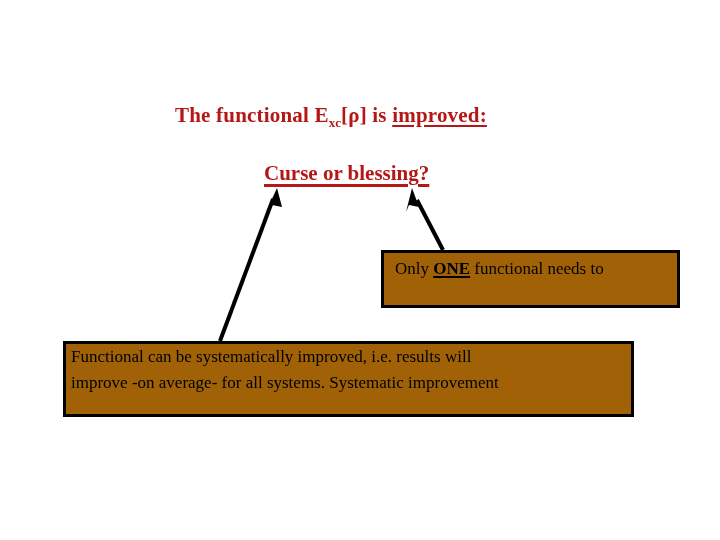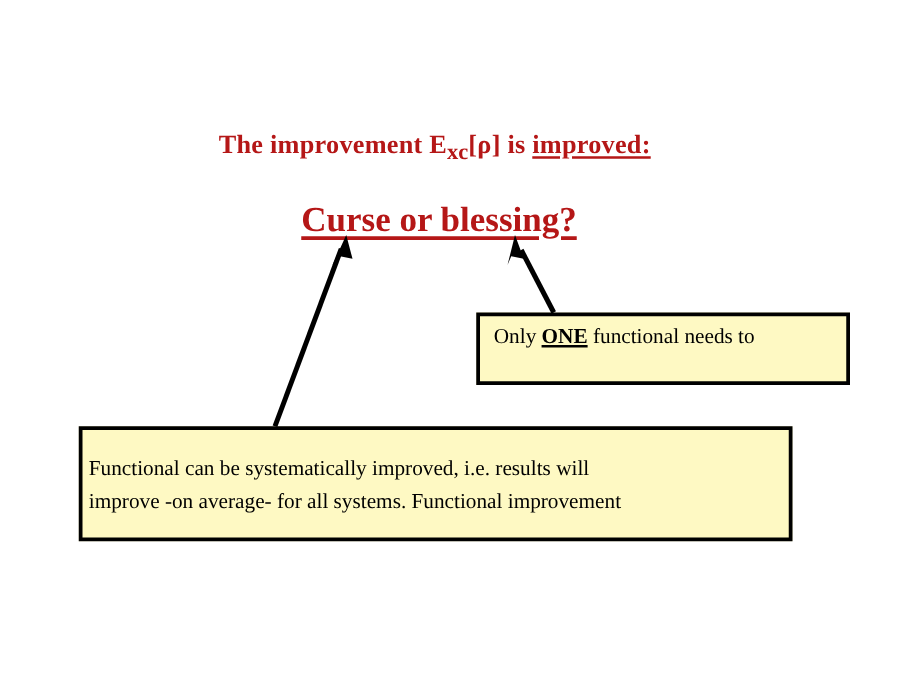--- a/index.html
+++ b/index.html
@@ -28,43 +28,43 @@
     white-space: nowrap;
     font-family: "Liberation Serif", "DejaVu Serif", serif;
   }
   #headline-main {
     left: 175px;
     top: 103px;
     font-size: 21px;
     letter-spacing: 0.2px;
   }
   #headline-main .sub {
-    font-size: 18px;
+    font-size: 13px;
     vertical-align: sub;
     letter-spacing: 0px;
   }
   .uline {
     text-decoration: underline;
     text-decoration-thickness: 2px;
     text-underline-offset: 3px;
   }
   #headline-sub {
-    left: 241px;
+    left: 264px;
     top: 161px;
-    font-size: 28px;
+    font-size: 21px;
   }
   #headline-sub .uline {
     text-decoration-thickness: 3px;
     text-underline-offset: 4px;
   }
 
   
   .box {
     position: absolute;
-    background: #fef9c3;
+    background: #a16207;
     border: 3px solid #000000;
     box-sizing: border-box;
     color: #000000;
     font-family: "Liberation Serif", "DejaVu Serif", serif;
   }
   #box-one-functional {
     left: 381px;
     top: 250px;
     width: 299px;
     height: 58px;
@@ -75,57 +75,57 @@
   #box-one-functional .bold-ul {
     font-weight: bold;
     text-decoration: underline;
     text-decoration-thickness: 2px;
     text-underline-offset: 2px;
   }
   #box-systematic {
     left: 63px;
     top: 341px;
     width: 571px;
-    height: 92px;
+    height: 76px;
     font-size: 17px;
     line-height: 26px;
-    padding: 18px 0 0 5px;
+    padding: 0 0 0 5px;
   }
   .box-line { display: block; white-space: nowrap; }
 
   
   #arrow-layer {
     position: absolute;
     left: 0;
     top: 0;
     width: 720px;
     height: 540px;
     pointer-events: none;
   }
 </style>
 </head>
 <body>
 
 <div id="slide">
 
   <div class="headline" id="headline-main">
-    <span>The improvement </span><span><span>E</span><span class="sub">xc</span><span>[ρ]</span></span><span> is </span><span class="uline">improved:</span>
+    <span>The functional </span><span><span>E</span><span class="sub">xc</span><span>[ρ]</span></span><span> is </span><span class="uline">improved:</span>
   </div>
 
   <div class="headline" id="headline-sub">
     <span class="uline">Curse or blessing?</span>
   </div>
 
   <div class="box" id="box-one-functional">
     <span class="box-line"><span>Only </span><span class="bold-ul">ONE</span><span> functional needs to</span></span>
   </div>
 
   <div class="box" id="box-systematic">
     <span class="box-line">Functional can be systematically improved, i.e. results will</span>
-    <span class="box-line">improve -on average- for all systems. Functional improvement</span>
+    <span class="box-line">improve -on average- for all systems. Systematic improvement</span>
   </div>
 
   <svg id="arrow-layer" viewBox="0 0 720 540">
     <g>
       <line x1="220" y1="341" x2="273" y2="199" stroke="#000000" stroke-width="4"></line>
       <polygon points="277,188 282,207 272,205 266,212" fill="#000000"></polygon>
     </g>
     <g>
       <line x1="443" y1="250" x2="417" y2="200" stroke="#000000" stroke-width="4"></line>
       <polygon points="412,188 419,207 409,205 406,212" fill="#000000"></polygon>

